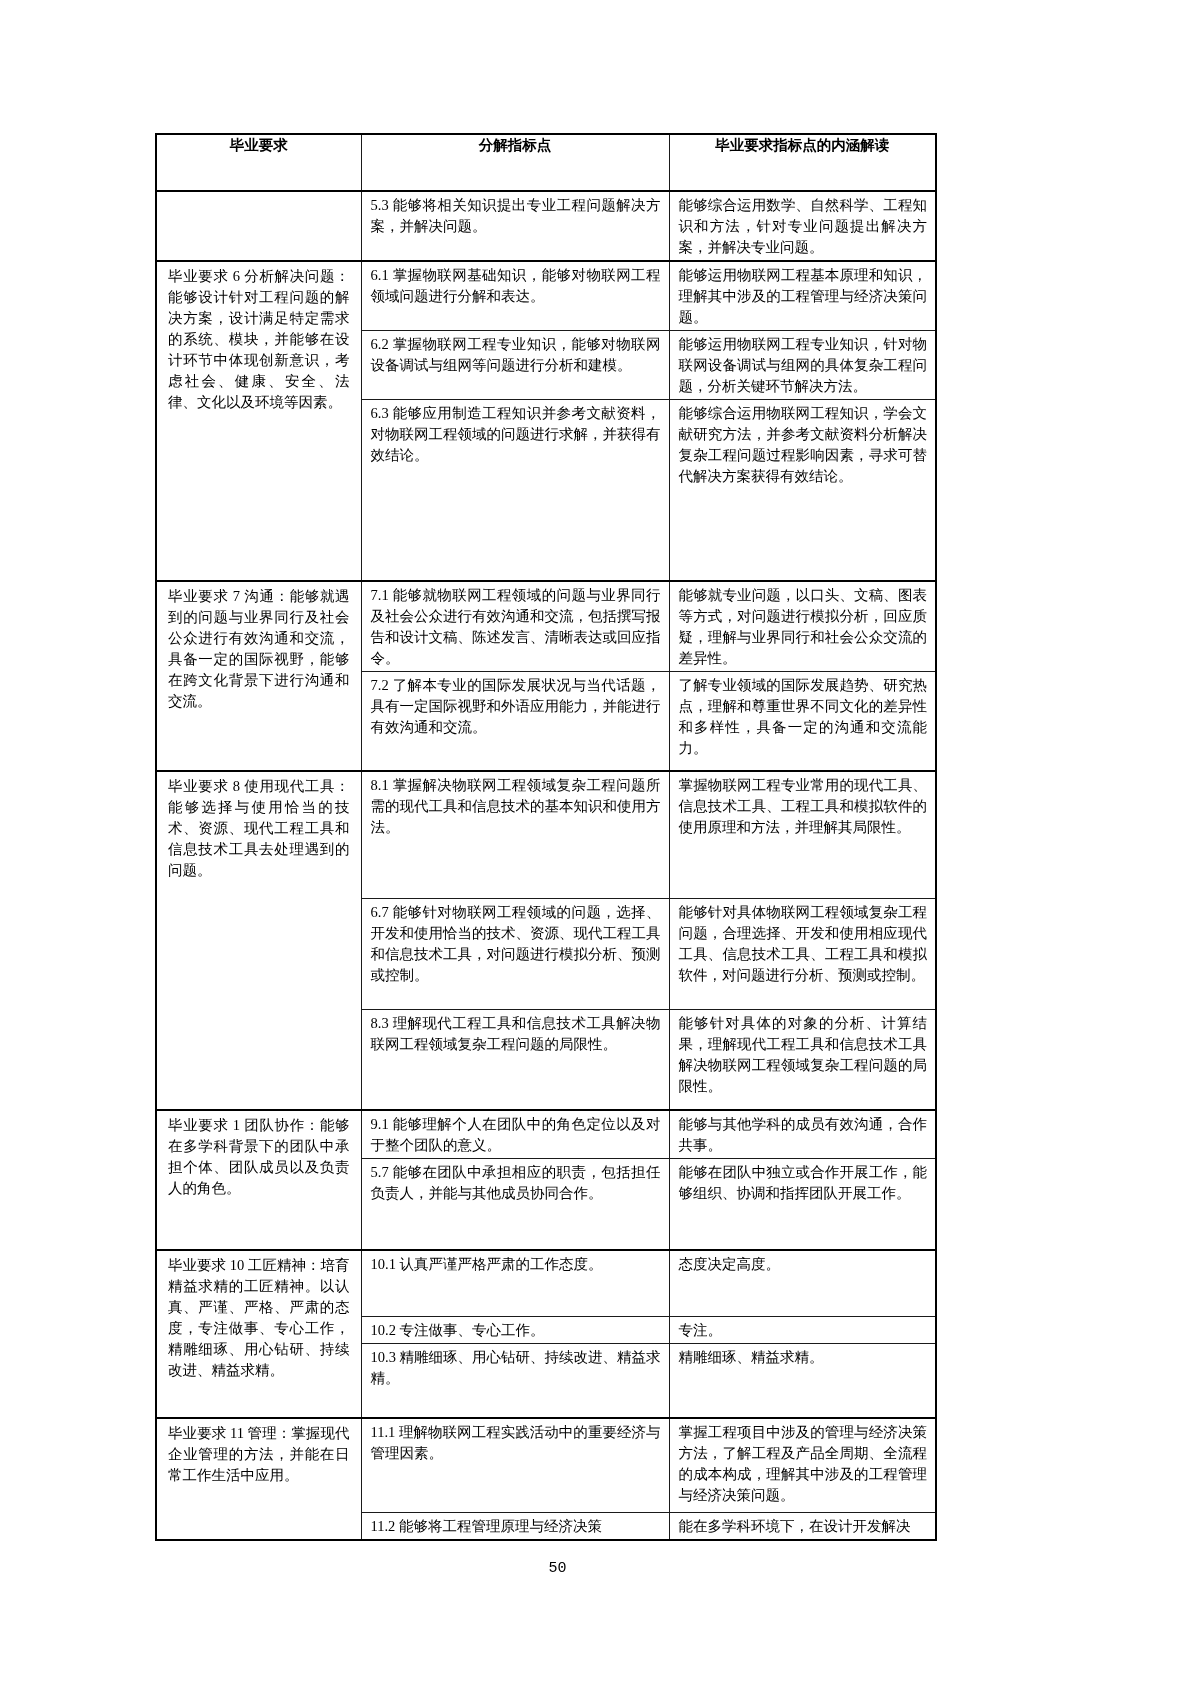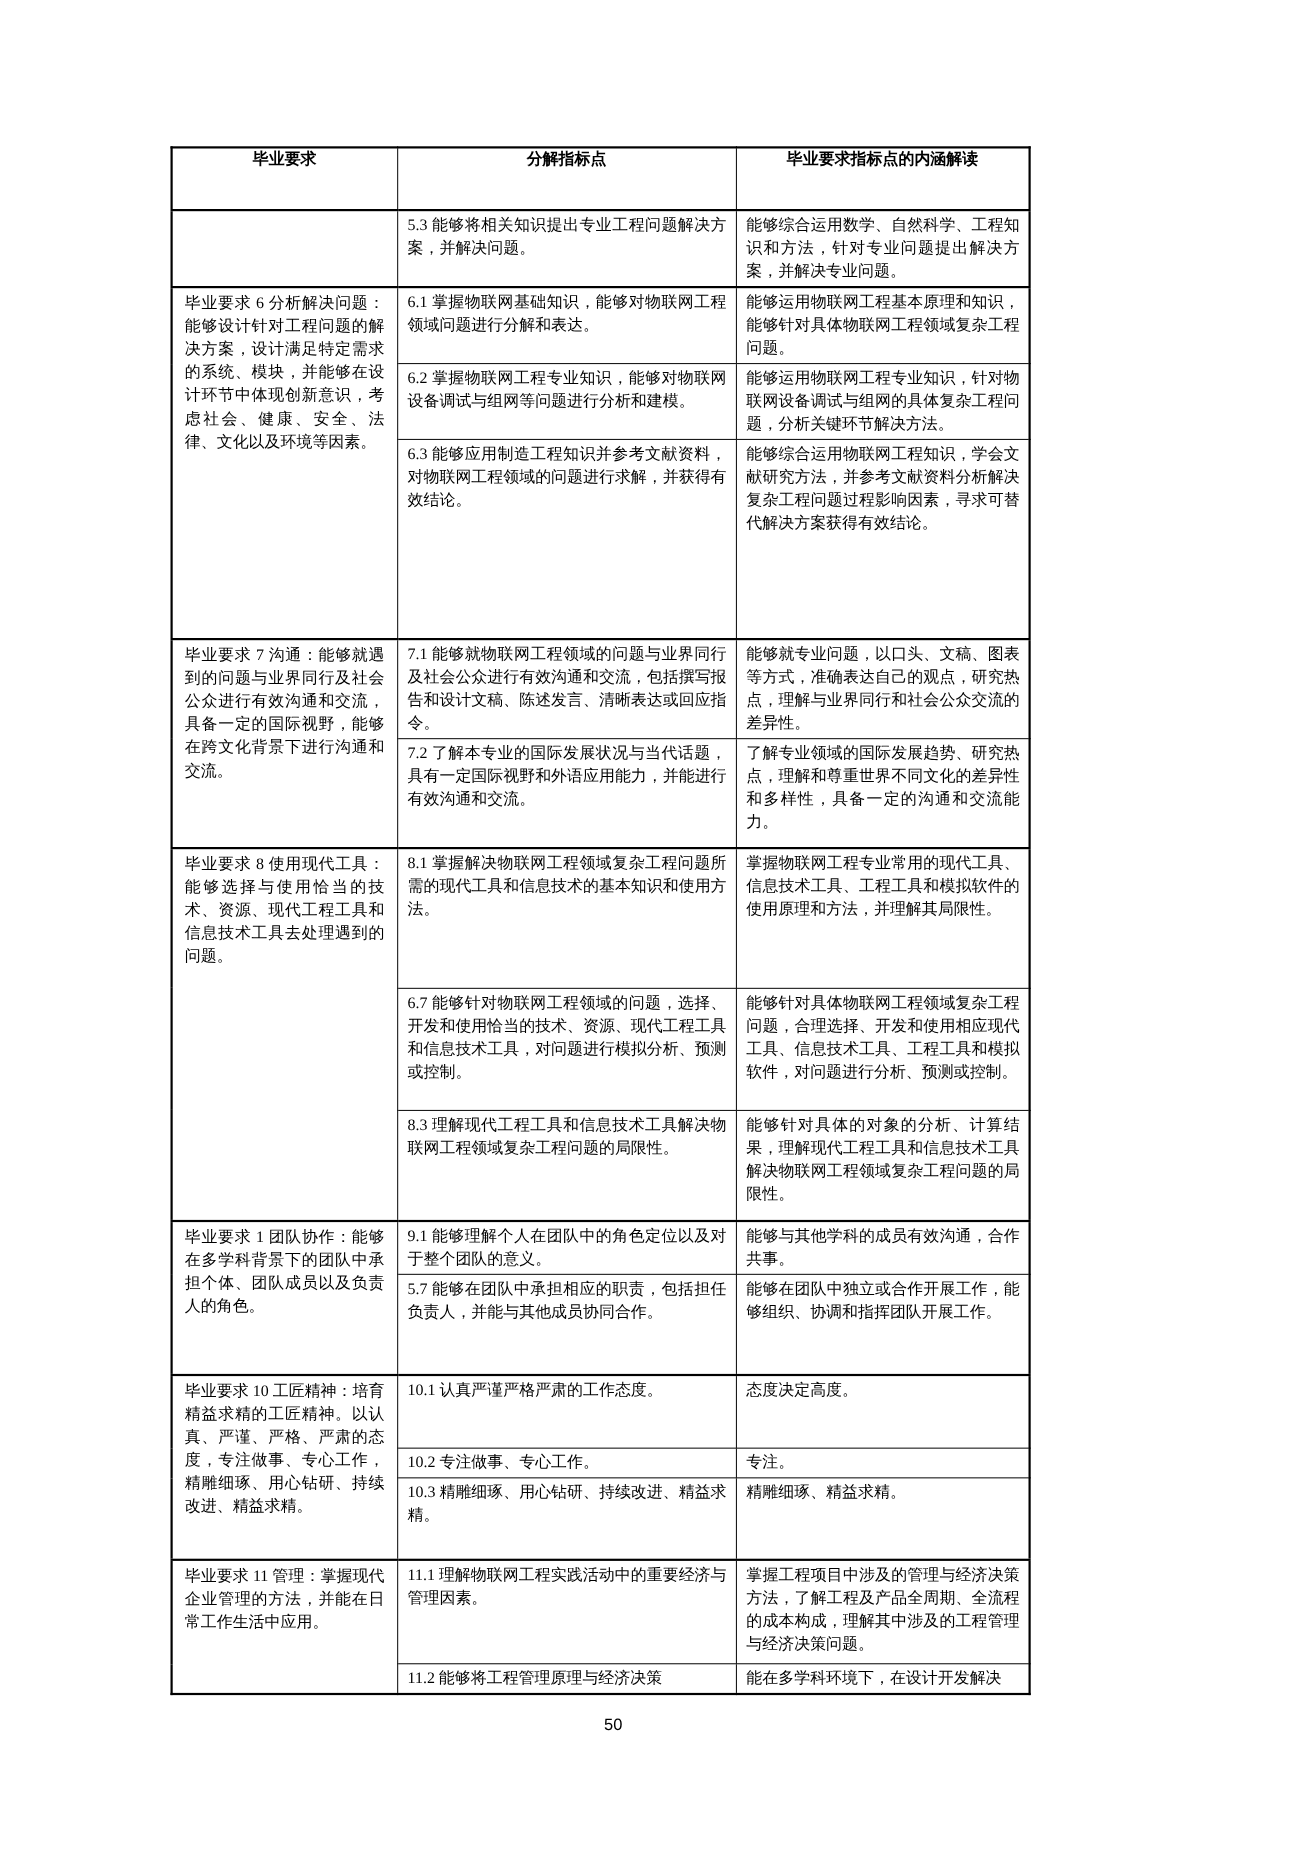--- a/index.html
+++ b/index.html
@@ -52,21 +52,21 @@
     text-align: justify;
     margin-left: 20px;
   }
   .page-number {
     position: absolute;
     left: 155px;
     top: 1560px;
     width: 805px;
     text-align: center;
     font-size: 15px;
-    font-family: Liberation Sans, sans-serif;
+    font-family: Liberation Mono, monospace;
   }
 </style>
 </head>
 <body>
 
 <div class="page">
 
   <table class="req-table">
     <colgroup>
         <col class="c1">
@@ -83,35 +83,35 @@
 
     <tr class="group-start" style="height:68px">
       <td class="req-cell"></td>
       <td class="ind-cell">5.3 能够将相关知识提出专业工程问题解决方案，并解决问题。</td>
       <td class="int-cell">能够综合运用数学、自然科学、工程知识和方法，针对专业问题提出解决方案，并解决专业问题。</td>
     </tr>
 
     <tr class="group-start" style="height:67px">
       <td class="req-cell" rowspan="3">毕业要求 6 分析解决问题：能够设计针对工程问题的解决方案，设计满足特定需求的系统、模块，并能够在设计环节中体现创新意识，考虑社会、健康、安全、法律、文化以及环境等因素。</td>
       <td class="ind-cell">6.1 掌握物联网基础知识，能够对物联网工程领域问题进行分解和表达。</td>
-      <td class="int-cell">能够运用物联网工程基本原理和知识，能够针对具体物联网工程领域复杂工程问题。</td>
+      <td class="int-cell">能够运用物联网工程基本原理和知识，理解其中涉及的工程管理与经济决策问题。</td>
     </tr>
     <tr style="height:67px">
       <td class="ind-cell">6.2 掌握物联网工程专业知识，能够对物联网设备调试与组网等问题进行分析和建模。</td>
       <td class="int-cell">能够运用物联网工程专业知识，针对物联网设备调试与组网的具体复杂工程问题，分析关键环节解决方法。</td>
     </tr>
     <tr style="height:181px">
       <td class="ind-cell">6.3 能够应用制造工程知识并参考文献资料，对物联网工程领域的问题进行求解，并获得有效结论。</td>
       <td class="int-cell">能够综合运用物联网工程知识，学会文献研究方法，并参考文献资料分析解决复杂工程问题过程影响因素，寻求可替代解决方案获得有效结论。</td>
     </tr>
 
     <tr class="group-start" style="height:87px">
       <td class="req-cell" rowspan="2">毕业要求 7 沟通：能够就遇到的问题与业界同行及社会公众进行有效沟通和交流，具备一定的国际视野，能够在跨文化背景下进行沟通和交流。</td>
       <td class="ind-cell">7.1 能够就物联网工程领域的问题与业界同行及社会公众进行有效沟通和交流，包括撰写报告和设计文稿、陈述发言、清晰表达或回应指令。</td>
-      <td class="int-cell">能够就专业问题，以口头、文稿、图表等方式，准确表达自己的观点，研究热点，理解与业界同行和社会公众交流的差异性。</td>
+      <td class="int-cell">能够就专业问题，以口头、文稿、图表等方式，对问题进行模拟分析，回应质疑，理解与业界同行和社会公众交流的差异性。</td>
     </tr>
     <tr style="height:100px">
       <td class="ind-cell">7.2 了解本专业的国际发展状况与当代话题，具有一定国际视野和外语应用能力，并能进行有效沟通和交流。</td>
       <td class="int-cell">了解专业领域的国际发展趋势、研究热点，理解和尊重世界不同文化的差异性和多样性，具备一定的沟通和交流能力。</td>
     </tr>
 
     <tr class="group-start" style="height:127px">
       <td class="req-cell" rowspan="3">毕业要求 8 使用现代工具：能够选择与使用恰当的技术、资源、现代工程工具和信息技术工具去处理遇到的问题。</td>
       <td class="ind-cell">8.1 掌握解决物联网工程领域复杂工程问题所需的现代工具和信息技术的基本知识和使用方法。</td>
       <td class="int-cell">掌握物联网工程专业常用的现代工具、信息技术工具、工程工具和模拟软件的使用原理和方法，并理解其局限性。</td>

